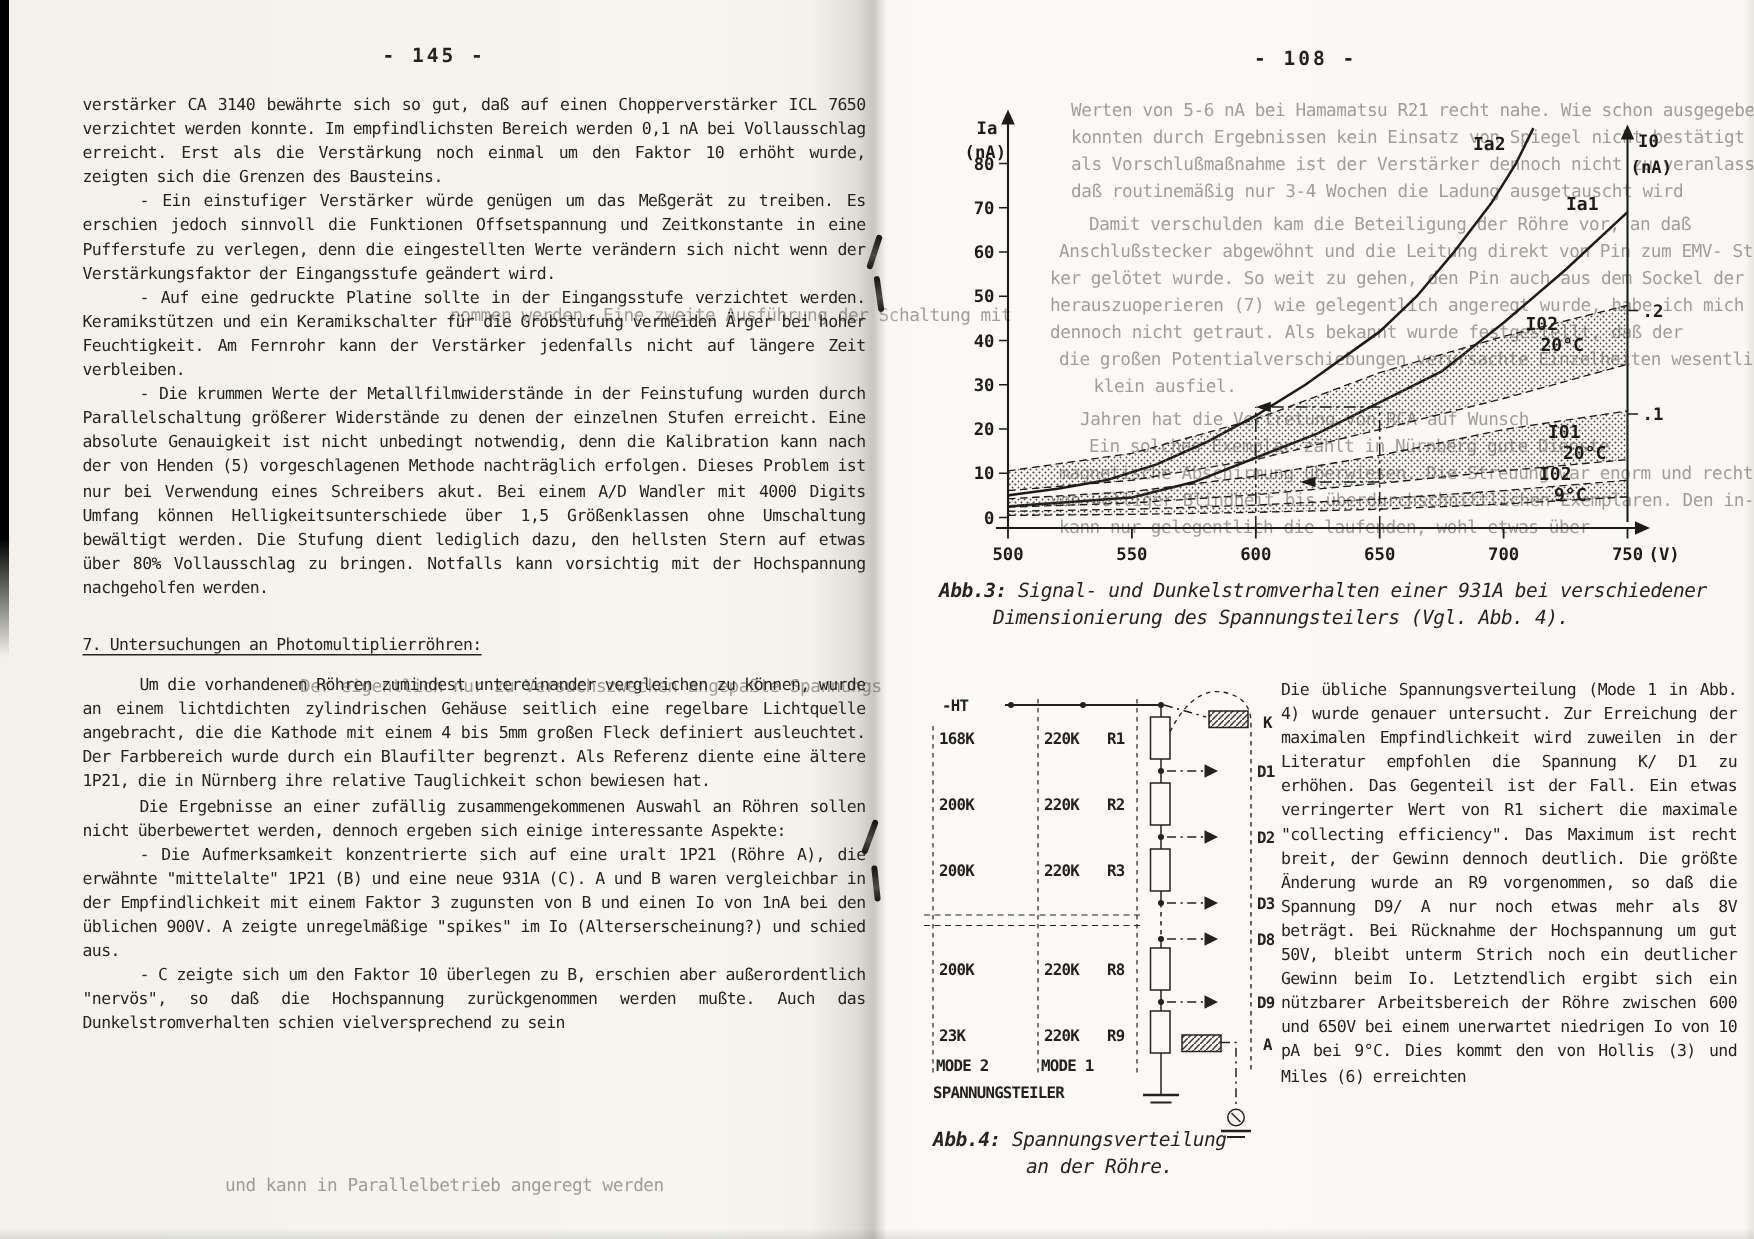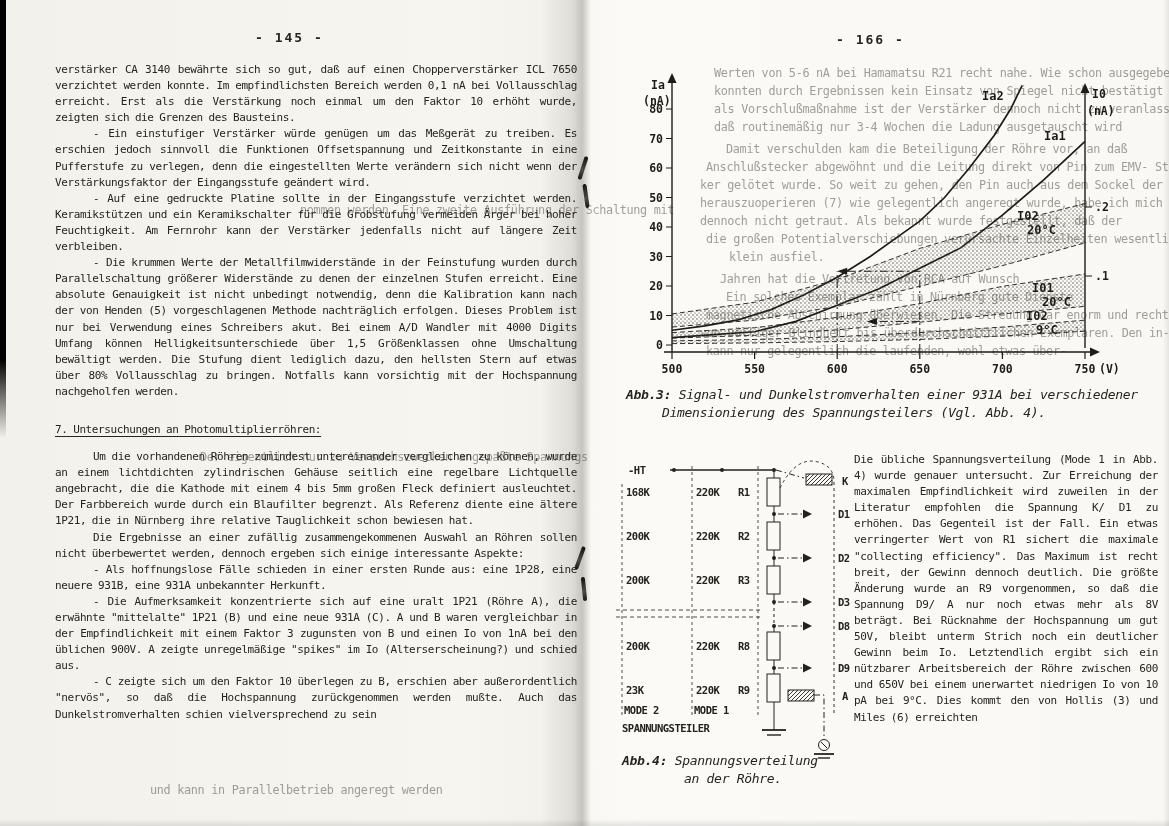--- a/index.html
+++ b/index.html
@@ -50,21 +50,20 @@
       </div>
     <div class="hdr" style="left:200px;top:30px">- 145 -</div>
     <div class="content bt" style="left:0;top:62px;width:522px">
       <p class="ind0">verstärker CA 3140 bewährte sich so gut, daß auf einen Chopperverstärker ICL 7650 verzichtet werden konnte. Im empfindlichsten Bereich werden 0,1 nA bei Vollausschlag erreicht. Erst als die Verstärkung noch einmal um den Faktor 10 erhöht wurde, zeigten sich die Grenzen des Bausteins.</p>
       <p class="ind">- Ein einstufiger Verstärker würde genügen um das Meßgerät zu treiben. Es erschien jedoch sinnvoll die Funktionen Offsetspannung und Zeitkonstante in eine Pufferstufe zu verlegen, denn die eingestellten Werte verändern sich nicht wenn der Verstärkungsfaktor der Eingangsstufe geändert wird.</p>
       <p class="ind">- Auf eine gedruckte Platine sollte in der Eingangsstufe verzichtet werden. Keramikstützen und ein Keramikschalter für die Grobstufung vermeiden Ärger bei hoher Feuchtigkeit. Am Fernrohr kann der Verstärker jedenfalls nicht auf längere Zeit verbleiben.</p>
       <p class="ind">- Die krummen Werte der Metallfilmwiderstände in der Feinstufung wurden durch Parallelschaltung größerer Widerstände zu denen der einzelnen Stufen erreicht. Eine absolute Genauigkeit ist nicht unbedingt notwendig, denn die Kalibration kann nach der von Henden (5) vorgeschlagenen Methode nachträglich erfolgen. Dieses Problem ist nur bei Verwendung eines Schreibers akut. Bei einem A/D Wandler mit 4000 Digits Umfang können Helligkeitsunterschiede über 1,5 Größenklassen ohne Umschaltung bewältigt werden. Die Stufung dient lediglich dazu, den hellsten Stern auf etwas über 80% Vollausschlag zu bringen. Notfalls kann vorsichtig mit der Hochspannung nachgeholfen werden.</p>
       <p class="h7">7. Untersuchungen an Photomultiplierröhren:</p>
       <p class="ind">Um die vorhandenen Röhren zumindest untereinander vergleichen zu können, wurde an einem lichtdichten zylindrischen Gehäuse seitlich eine regelbare Lichtquelle angebracht, die die Kathode mit einem 4 bis 5mm großen Fleck definiert ausleuchtet. Der Farbbereich wurde durch ein Blaufilter begrenzt. Als Referenz diente eine ältere 1P21, die in Nürnberg ihre relative Tauglichkeit schon bewiesen hat.</p>
       <p class="ind">Die Ergebnisse an einer zufällig zusammengekommenen Auswahl an Röhren sollen nicht überbewertet werden, dennoch ergeben sich einige interessante Aspekte:</p>
-      <p class="ind">- Als hoffnungslose Fälle schieden in einer ersten Runde aus: eine 1P28, eine neuere 931B, eine 931A unbekannter Herkunft.</p>
       <p class="ind">- Die Aufmerksamkeit konzentrierte sich auf eine uralt 1P21 (Röhre A), die erwähnte "mittelalte" 1P21 (B) und eine neue 931A (C). A und B waren vergleichbar in der Empfindlichkeit mit einem Faktor 3 zugunsten von B und einen Io von 1nA bei den üblichen 900V. A zeigte unregelmäßige "spikes" im Io (Alterserscheinung?) und schied aus.</p>
       <p class="ind">- C zeigte sich um den Faktor 10 überlegen zu B, erschien aber außerordentlich "nervös", so daß die Hochspannung zurückgenommen werden mußte. Auch das Dunkelstromverhalten schien vielversprechend zu sein</p>
     </div>
   </div>
 
   <div id="page-right" class="pg">
     <div id="ghost-right">
         <div class="ghost" style="left: 118px; top: 66px;">Werten von 5-6 nA bei Hamamatsu R21 recht nahe. Wie schon ausgegeben</div>
         <div class="ghost" style="left: 118px; top: 84px;">konnten durch Ergebnissen kein Einsatz von Spiegel nicht bestätigt</div>
         <div class="ghost" style="left: 118px; top: 102px;">als Vorschlußmaßnahme ist der Verstärker dennoch nicht zu veranlassen</div>
@@ -75,21 +74,21 @@
         <div class="ghost" style="left: 104px; top: 196px;">herauszuoperieren (7) wie gelegentlich angeregt wurde, habe ich mich</div>
         <div class="ghost" style="left: 104px; top: 214px;">dennoch nicht getraut. Als bekannt wurde festgestellt, daß der</div>
         <div class="ghost" style="left: 110px; top: 232px;">die großen Potentialverschiebungen verursachte Einzelheiten wesentlich</div>
         <div class="ghost" style="left: 106px; top: 250px; margin-left: 27px;">klein ausfiel.</div>
         <div class="ghost" style="left: 124px; top: 272px;">Jahren hat die Vertretung von RCA auf Wunsch</div>
         <div class="ghost" style="left: 130px; top: 290px;">Ein solches Exemplar zählt in Nürnberg gute Dienste</div>
         <div class="ghost" style="left: 110px; top: 308px;">magnetische Abschirmung überwiesen. Die Streuung war enorm und recht</div>
         <div class="ghost" style="left: 104px; top: 326px;">von völliger Blindheit bis überdurchschnittlichen Exemplaren. Den in-</div>
         <div class="ghost" style="left: 110px; top: 344px;">kann nur gelegentlich die laufenden, wohl etwas über-</div>
       </div>
-    <div class="hdr" style="left:240px;top:32px">- 166 -</div>
+    <div class="hdr" style="left:240px;top:32px">- 108 -</div>
 
     <div id="chart-wrap">
       <svg id="chart-svg" viewBox="0 0 524 330" width="524" height="330">
         <defs>
           <pattern id="stip" width="4" height="4" patternUnits="userSpaceOnUse">
             <circle cx="1" cy="1" r="0.7" fill="#45433c"></circle>
             <circle cx="3" cy="3" r="0.6" fill="#45433c"></circle>
           </pattern>
           <clipPath id="plotclip">
               <rect x="36" y="12" width="420" height="282"></rect>

